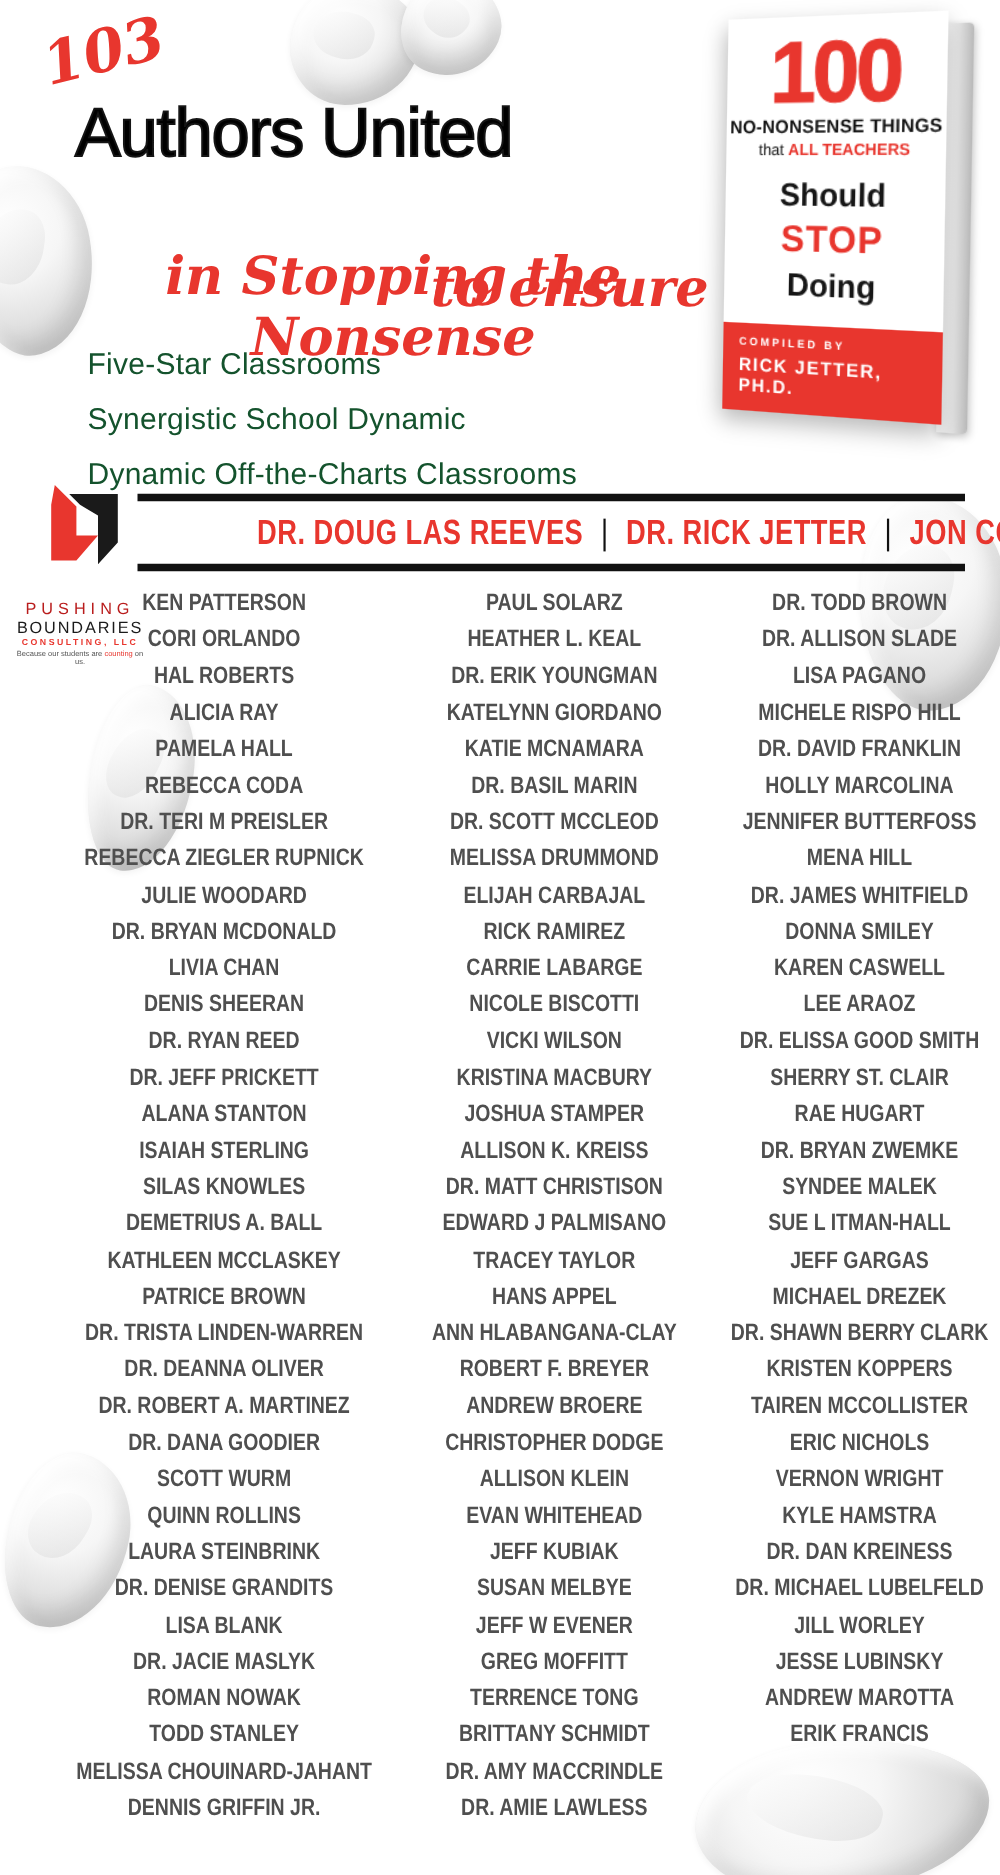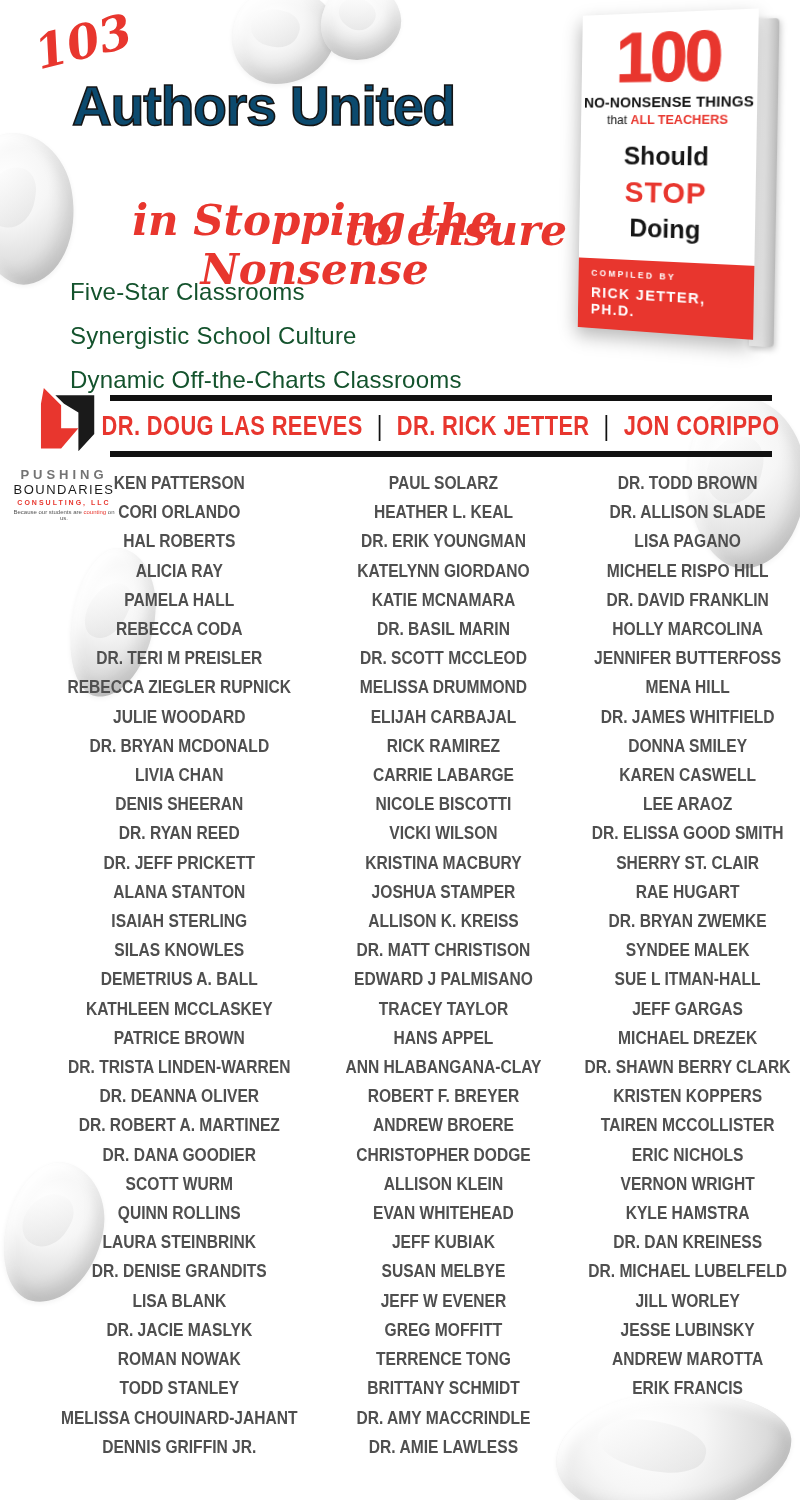--- a/index.html
+++ b/index.html
@@ -12,22 +12,22 @@
     border-radius:46% 54% 58% 42% / 52% 44% 56% 48%;
     box-shadow:inset -8px -10px 16px rgba(0,0,0,.10), inset 6px 8px 12px rgba(255,255,255,.95), 0 2px 5px rgba(0,0,0,.05);}
   .crumple::after{content:"";position:absolute;left:18%;top:22%;width:46%;height:40%;
     background:linear-gradient(135deg, rgba(255,255,255,.95), rgba(210,210,210,.5));
     border-radius:60% 40% 55% 45%;transform:rotate(18deg);}
 
   
   .count-badge{position:absolute;left:34px;top:14px;z-index:2;
     font-family:"DejaVu Serif",serif;font-style:italic;font-weight:bold;
     font-size:47px;color:#e8362e;transform:rotate(-14deg);}
-  .main-title{position:absolute;left:72px;top:74px;z-index:2;width:520px;
-    font-size:55px;font-weight:bold;letter-spacing:-1px;color:#0c4a6e;
+  .main-title{position:absolute;left:60px;top:74px;z-index:2;width:520px;
+    font-size:55px;font-weight:normal;letter-spacing:-1px;color:#000000;
     -webkit-text-stroke:1.6px #151515;white-space:nowrap;}
   .script-line{position:absolute;z-index:2;font-family:"DejaVu Serif",serif;
     font-style:italic;font-weight:bold;color:#e8362e;}
   .script-1{left:62px;top:148px;width:505px;text-align:center;font-size:42px;margin-top:48px;}
   .script-2{left:62px;top:206px;width:505px;text-align:right;font-size:42px;}
 
   
   .benefits{position:absolute;left:70px;top:270px;z-index:2;}
   .benefit{font-size:24px;line-height:44px;color:#14532d;letter-spacing:.2px;}
 
@@ -48,30 +48,30 @@
   .b-stop{font-size:30px;font-weight:bold;color:#e8362e;margin-top:4px;letter-spacing:1px;}
   .b-doing{font-size:26px;font-weight:bold;color:#161616;margin-top:4px;}
   .b-band{position:absolute;left:0;right:0;bottom:0;height:72px;background:#e8362e;
     color:#fff;text-align:left;padding:10px 0 0 14px;box-sizing:border-box;}
   .b-compiled{font-size:9px;letter-spacing:2.5px;font-weight:bold;}
   .b-author{font-size:15px;font-weight:bold;letter-spacing:1.5px;margin-top:6px;}
 
   
   .headline-bar{position:absolute;left:110px;right:28px;top:395px;z-index:2;height:50px;
     border-top:6px solid #111;border-bottom:6px solid #111;
-    display:flex;align-items:center;justify-content:center;}
+    display:flex;align-items:center;justify-content:flex-start;}
   .headliners{display:flex;list-style:none;margin:0;padding:0;transform:scaleX(.78);
     white-space:nowrap;}
   .headliners li{font-size:28px;font-weight:bold;color:#e8362e;letter-spacing:.5px;}
   .headliners li + li::before{content:"|";color:#111;font-weight:normal;margin:0 18px;}
 
   
   .logo{position:absolute;left:12px;top:388px;width:104px;z-index:2;text-align:center;}
   .logo svg{width:72px;height:72px;display:block;margin:0 auto;}
-  .logo-l1{font-size:13px;font-weight:bold;letter-spacing:4px;color:#737373;margin-top:7px;}
+  .logo-l1{font-size:13px;font-weight:normal;letter-spacing:4px;color:#b91c1c;margin-top:19px;}
   .logo-l2{font-size:13px;font-weight:normal;letter-spacing:1.5px;color:#1a1a1a;}
   .logo-l3{font-size:7px;font-weight:bold;letter-spacing:2px;color:#e8362e;margin-top:2px;}
   .logo-tag{font-size:6px;color:#555;margin-top:3px;}
   .logo-tag .hl{color:#e8362e;}
 
   
   .names{position:absolute;left:35px;top:468px;width:730px;z-index:1;
     display:grid;grid-template-columns:1fr 1fr 1fr;}
   .col{text-align:center;}
   .name{font-size:19px;font-weight:bold;color:#4f4f4f;line-height:29.2px;
@@ -91,21 +91,21 @@
   <div class="crumple" style="left:556px;top:1392px;width:236px;height:124px;transform:rotate(-4deg);"></div>
 
   <div class="count-badge">103</div>
   <div class="main-title">Authors United</div>
   <div class="script-line script-1">in Stopping the Nonsense</div>
   <div class="script-line script-2">to ensure</div>
 
   <div class="benefits">
 
   <div class="benefit">Five-Star Classrooms</div>
-      <div class="benefit">Synergistic School Culture</div>
+      <div class="benefit">Synergistic School Dynamic</div>
       <div class="benefit">Dynamic Off-the-Charts Classrooms</div>
     </div>
 
   <div class="book">
     <div class="pages"></div>
     <div class="cover">
       <div class="b-num">100</div>
       <div class="b-l1">NO-NONSENSE THINGS</div>
       <div class="b-l2"><span>that </span><span class="red">ALL TEACHERS</span></div>
       <div class="b-should">Should</div>

